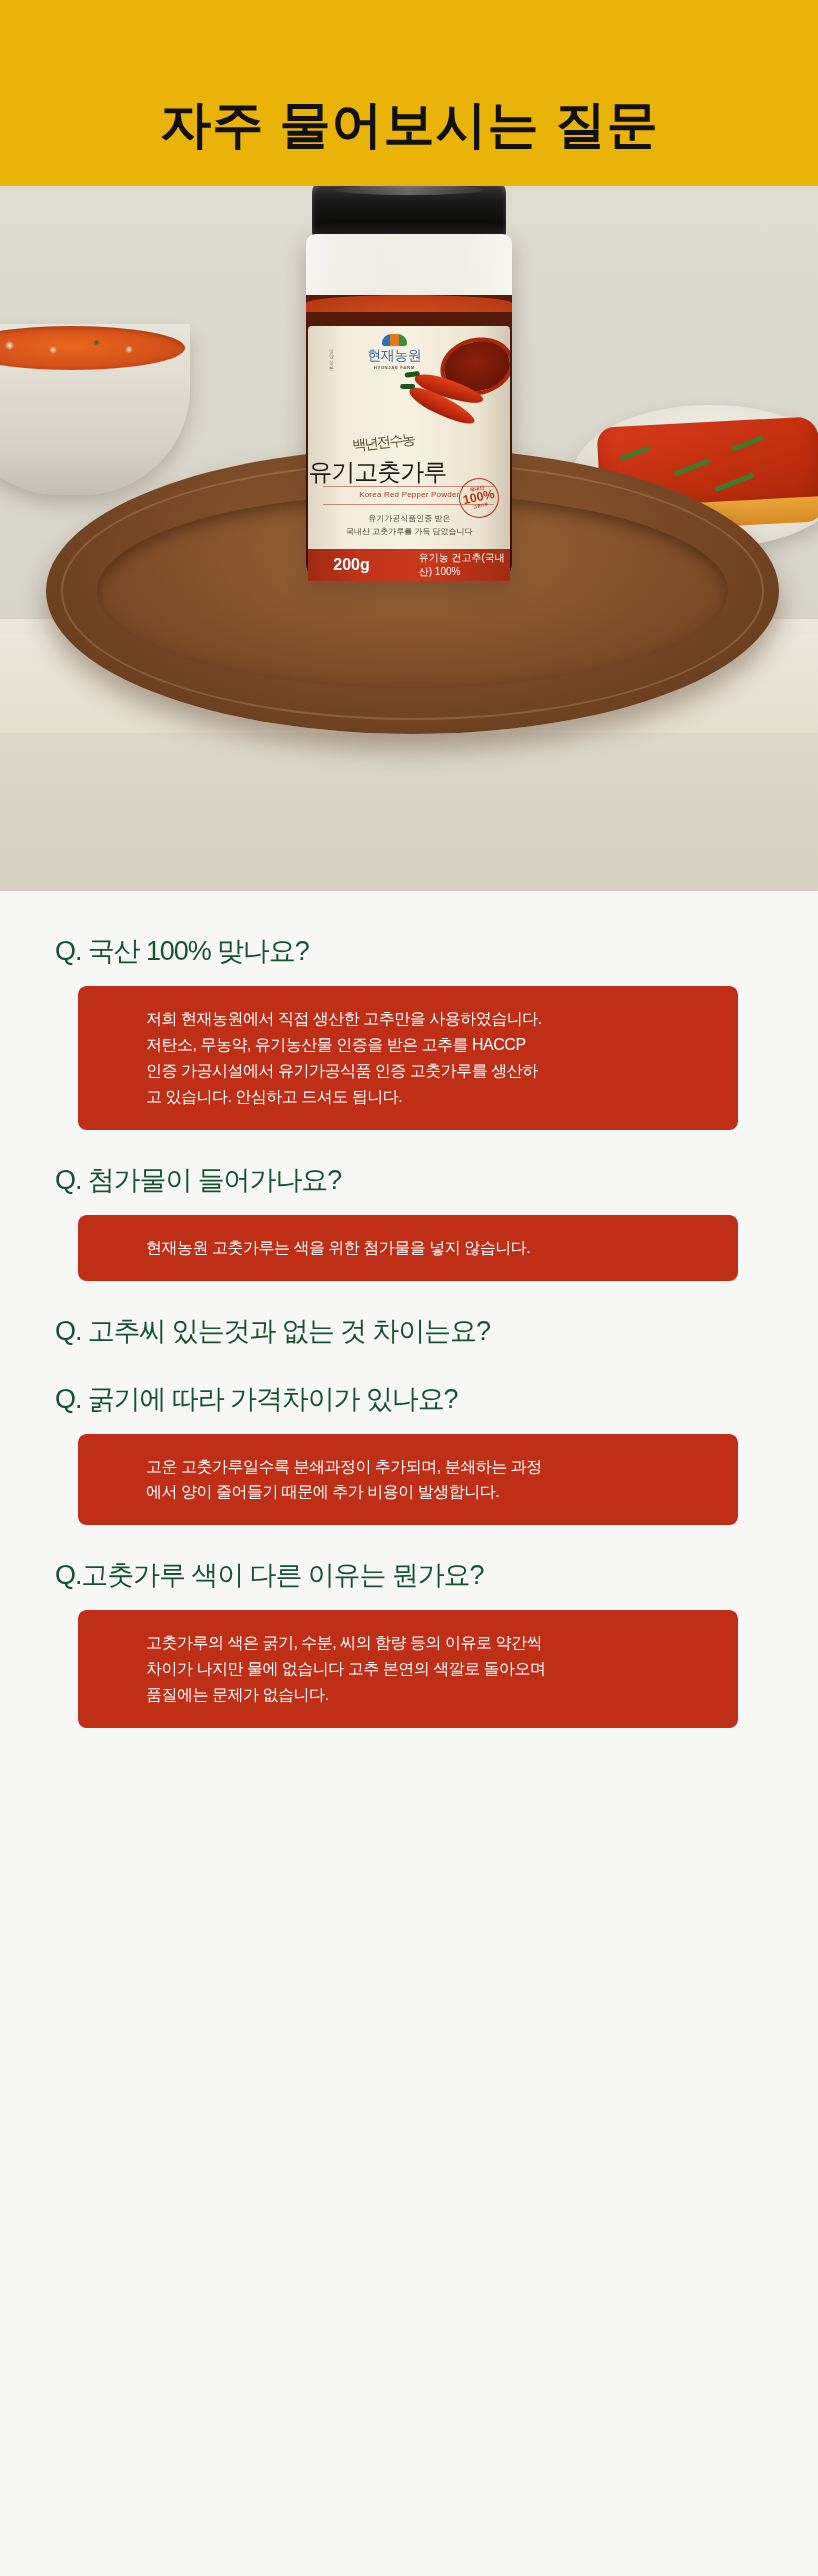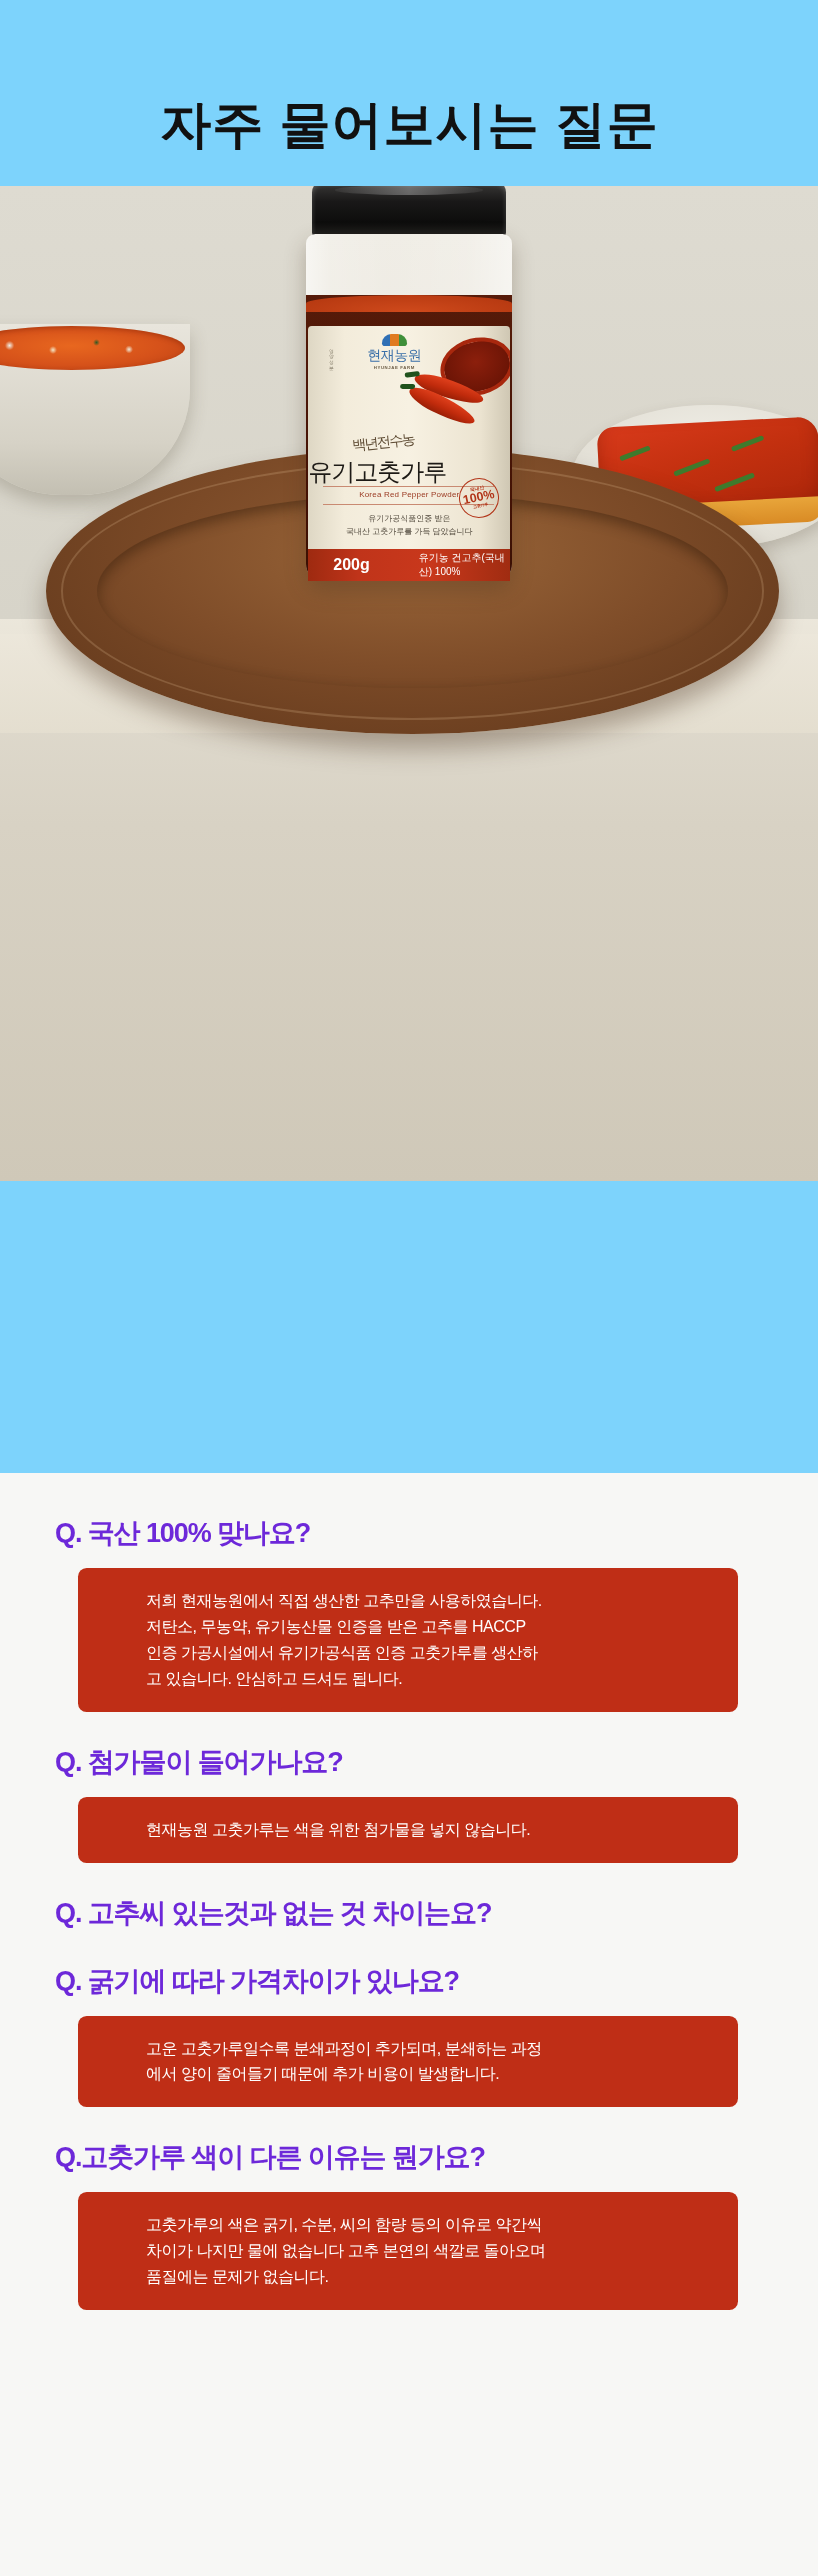--- a/index.html
+++ b/index.html
@@ -10,22 +10,22 @@
     background: #f7f7f5;
     font-family: "Liberation Sans", "DejaVu Sans", sans-serif;
     overflow: hidden;
     position: relative;
   }
 
   
   .hero {
     position: relative;
     width: 819px;
-    height: 1473px;
-    background: #7dd3fc;
+    height: 891px;
+    background: #eab308;
     overflow: hidden;
   }
 
   .page-title {
     position: absolute;
     top: 91px;
     left: 0;
     width: 819px;
     text-align: center;
     font-size: 51px;
@@ -361,22 +361,22 @@
   .faq {
     position: relative;
     width: 819px;
     padding: 42px 0 57px;
     background: #f7f7f5;
   }
   .faq-item { margin-bottom: 32px; }
 
   .q {
     font-size: 27px;
-    font-weight: 700;
-    color: #6d28d9;
+    font-weight: 400;
+    color: #14532d;
     letter-spacing: -1.1px;
     margin: 0 0 17px 55px;
   }
   .a {
     margin-left: 78px;
     margin-right: 81px;
     background: #bf2e16;
     color: #ffffff;
     border-radius: 8.6px;
     padding: 20px 25px;

